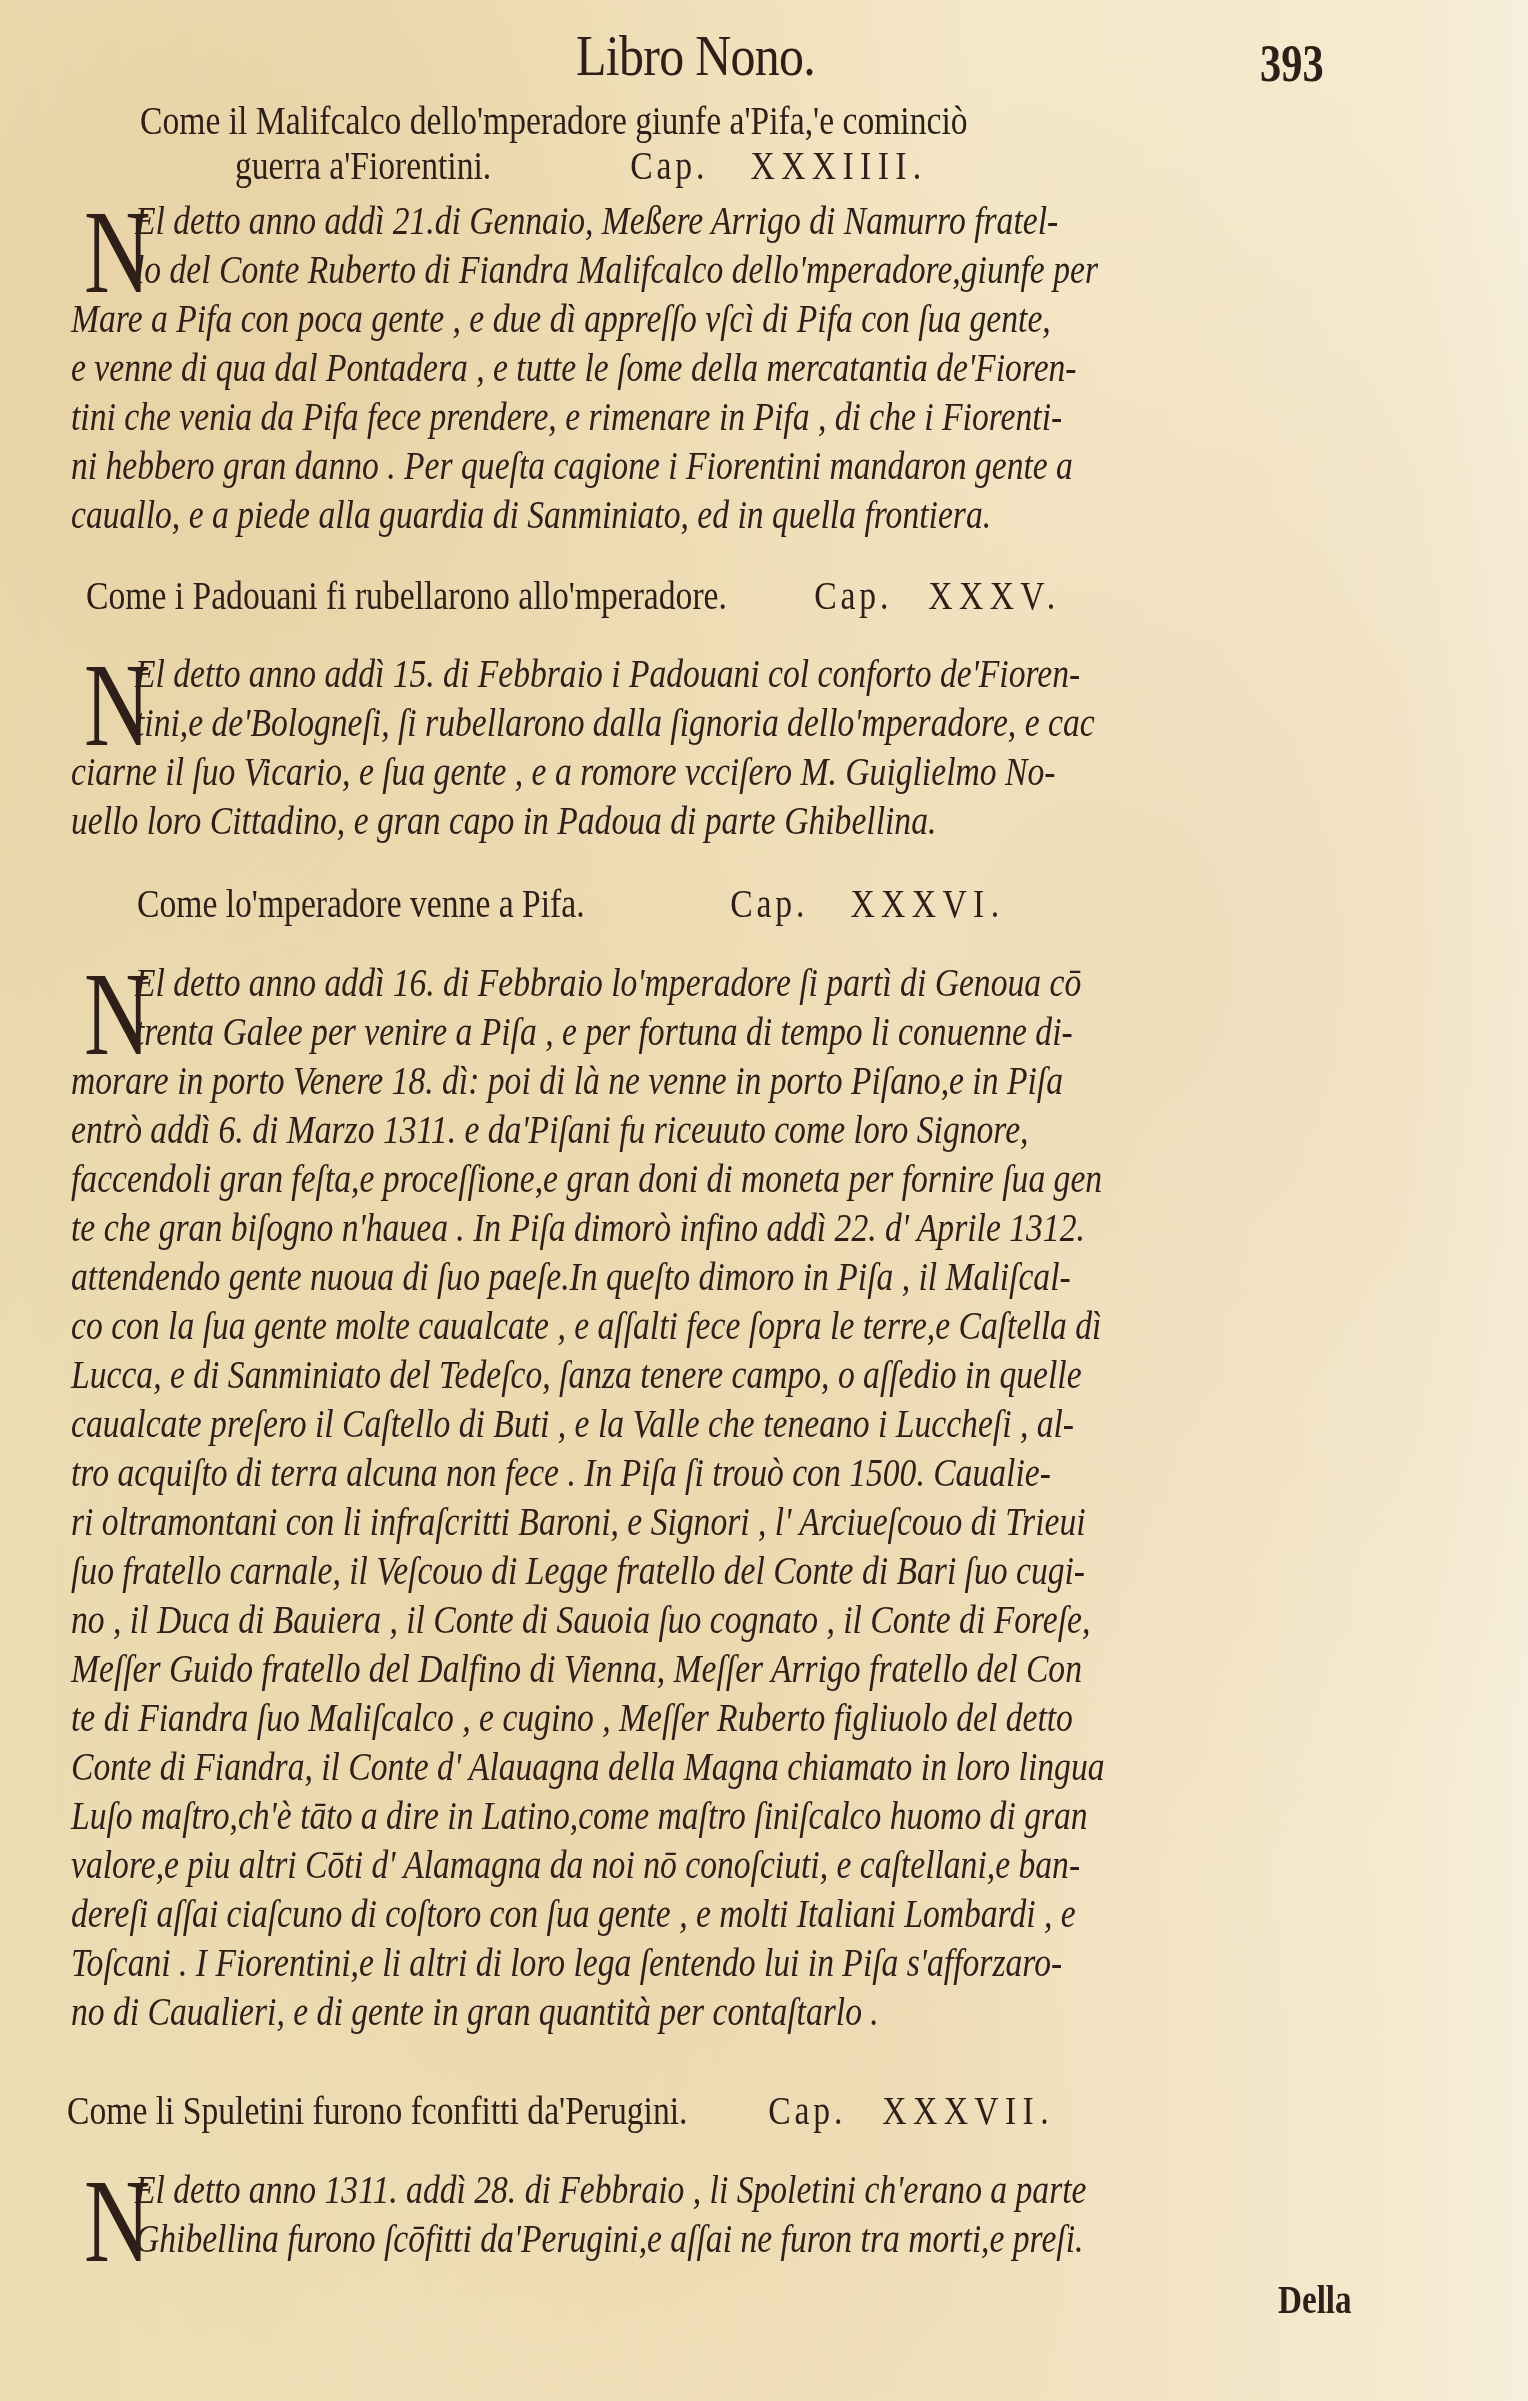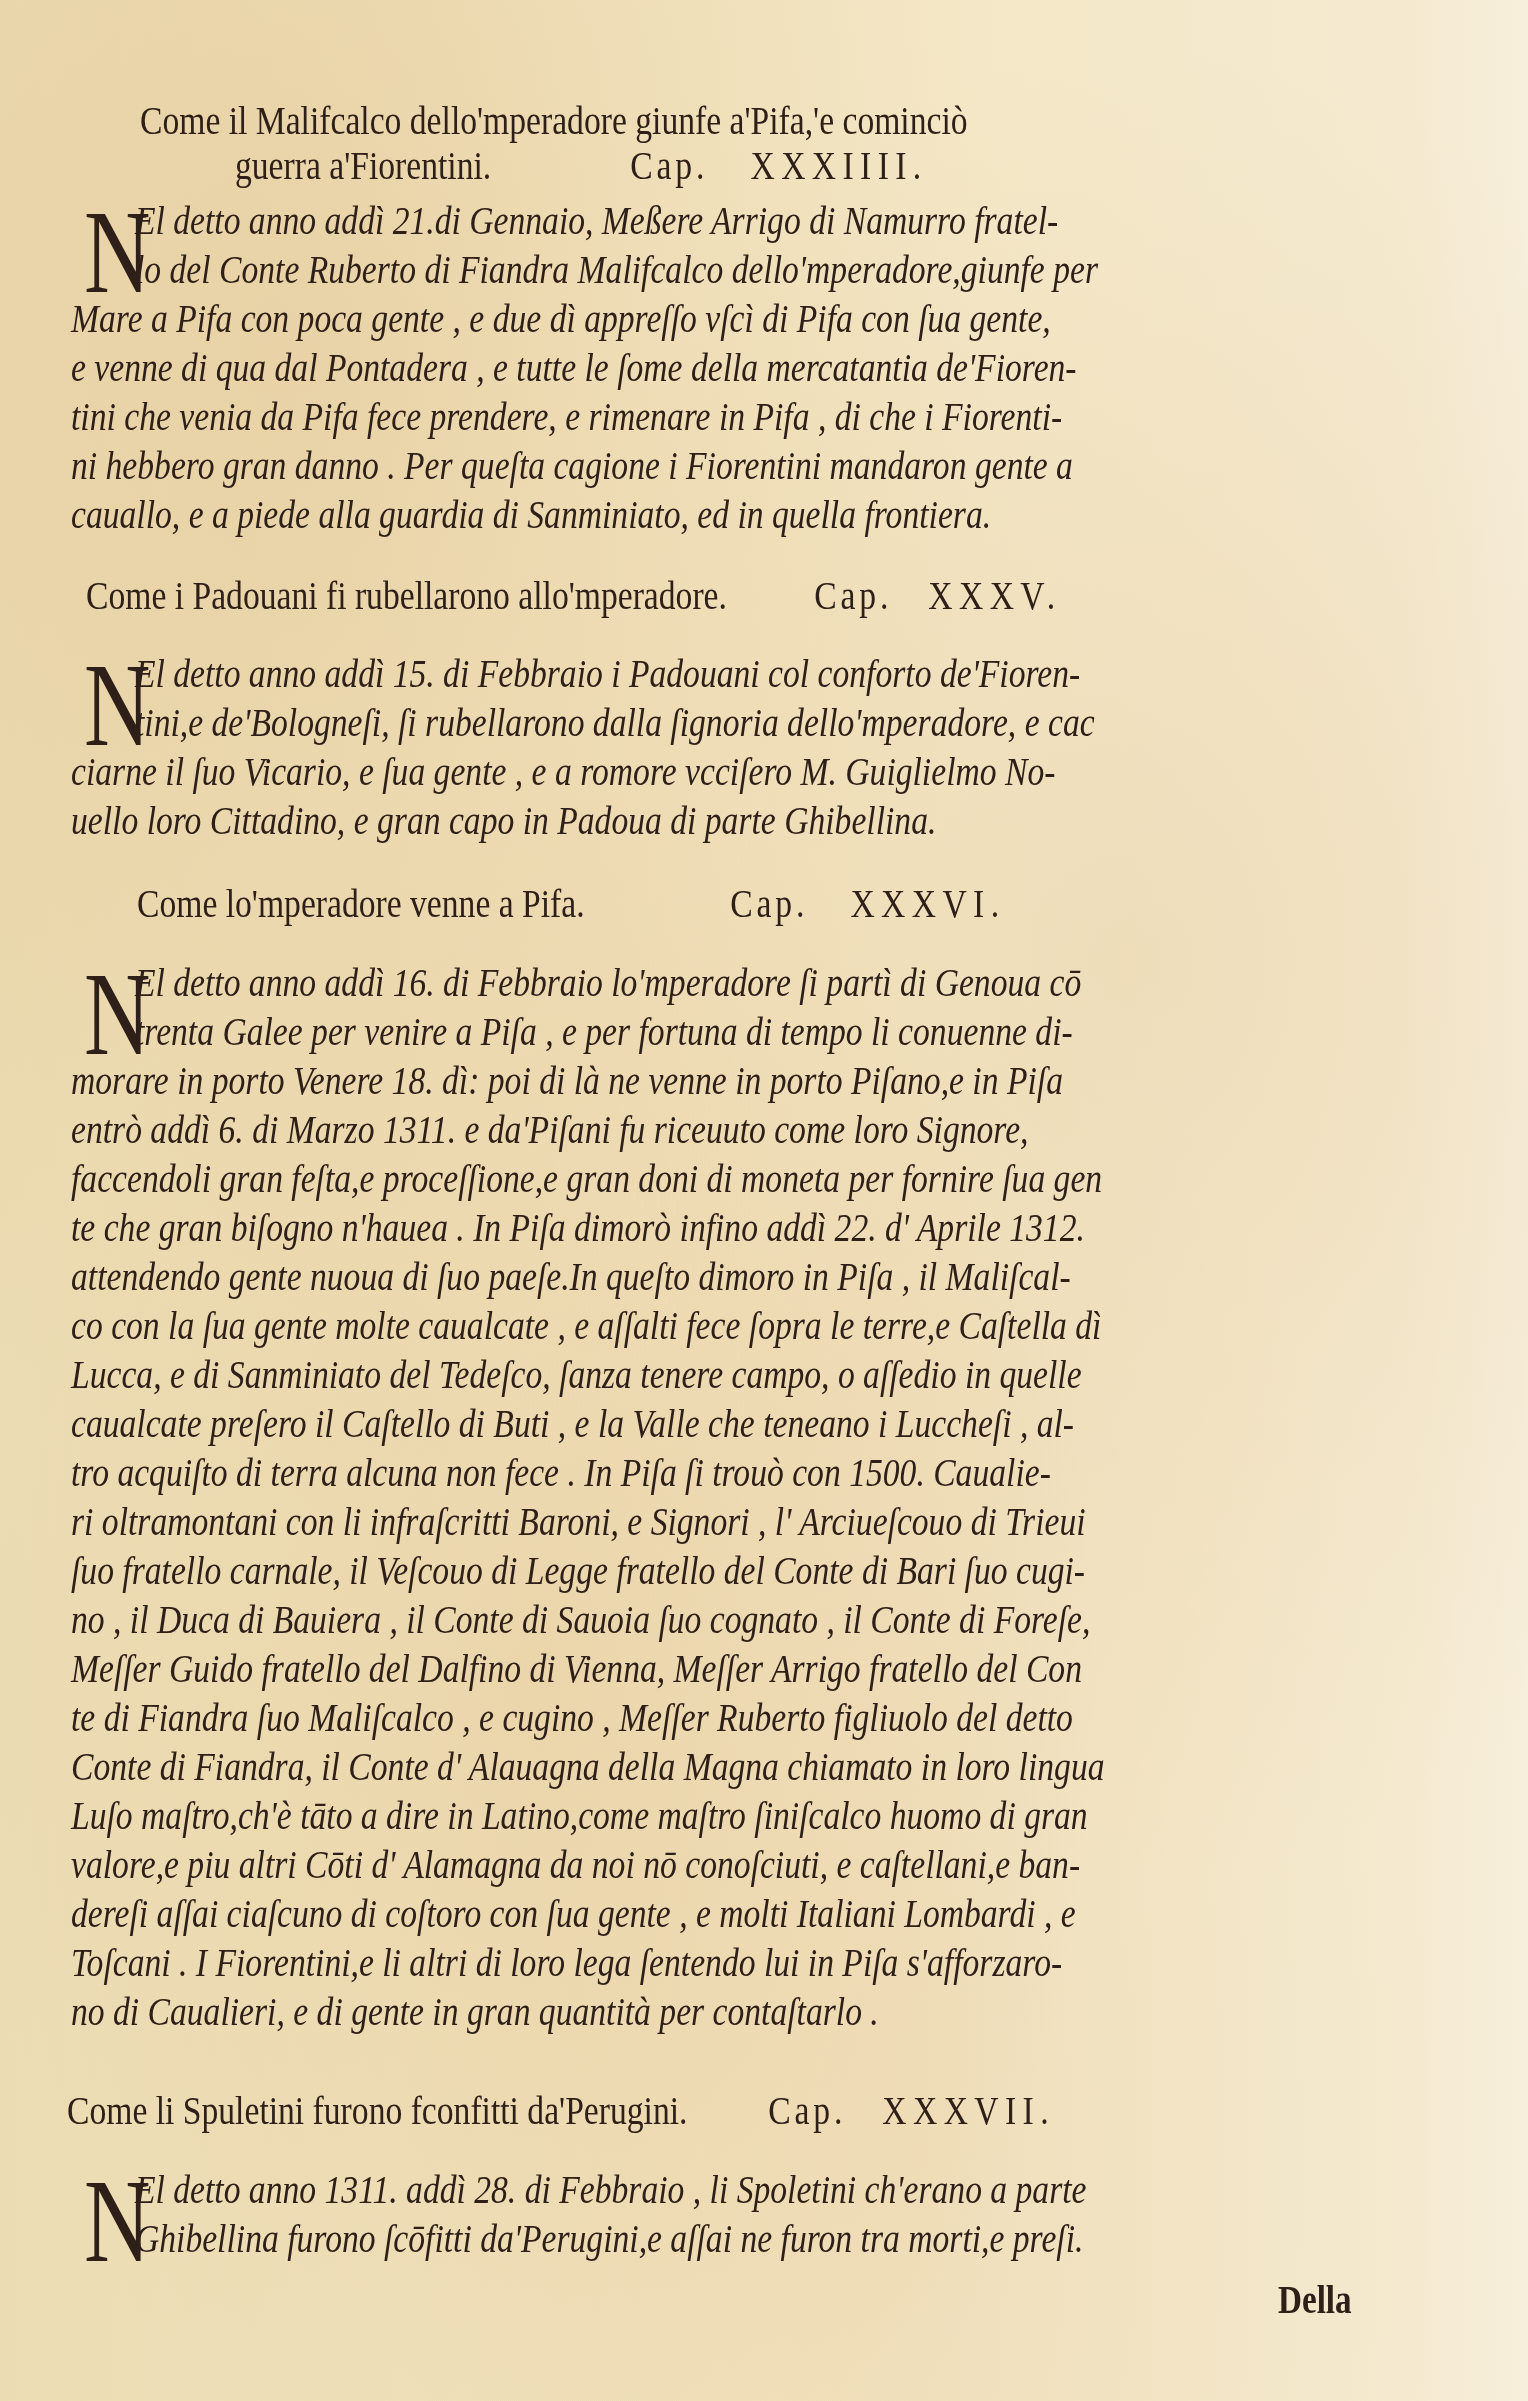--- a/index.html
+++ b/index.html
@@ -50,20 +50,24 @@
     .catchword {
       position: absolute; left: 1278px; top: 2277px; font-size: 39px; font-weight: bold;
       transform: scaleX(0.85); transform-origin: left top;
     }
   </style>
 </head>
 <body>
 
 <div class="page">
 
+  <div class="running-head">
+    <div class="running-title">Libro Nono.</div>
+    <div class="folio">393</div>
+  </div>
 
   <div class="heading" style="left:140px; top:96px;">
     <span>Come il Malifcalco dello'mperadore giunfe a'Pifa,'e cominciò</span>
   </div>
   <div class="heading" style="left:235px; top:141px;">
     <span>guerra a'Fiorentini.</span>
     <span style="display:inline-block; width:149px;"></span>
     <span class="cap">Cap.</span>
     <span style="display:inline-block; width:31px;"></span>
     <span class="cap-num">XXXIIII.</span>

